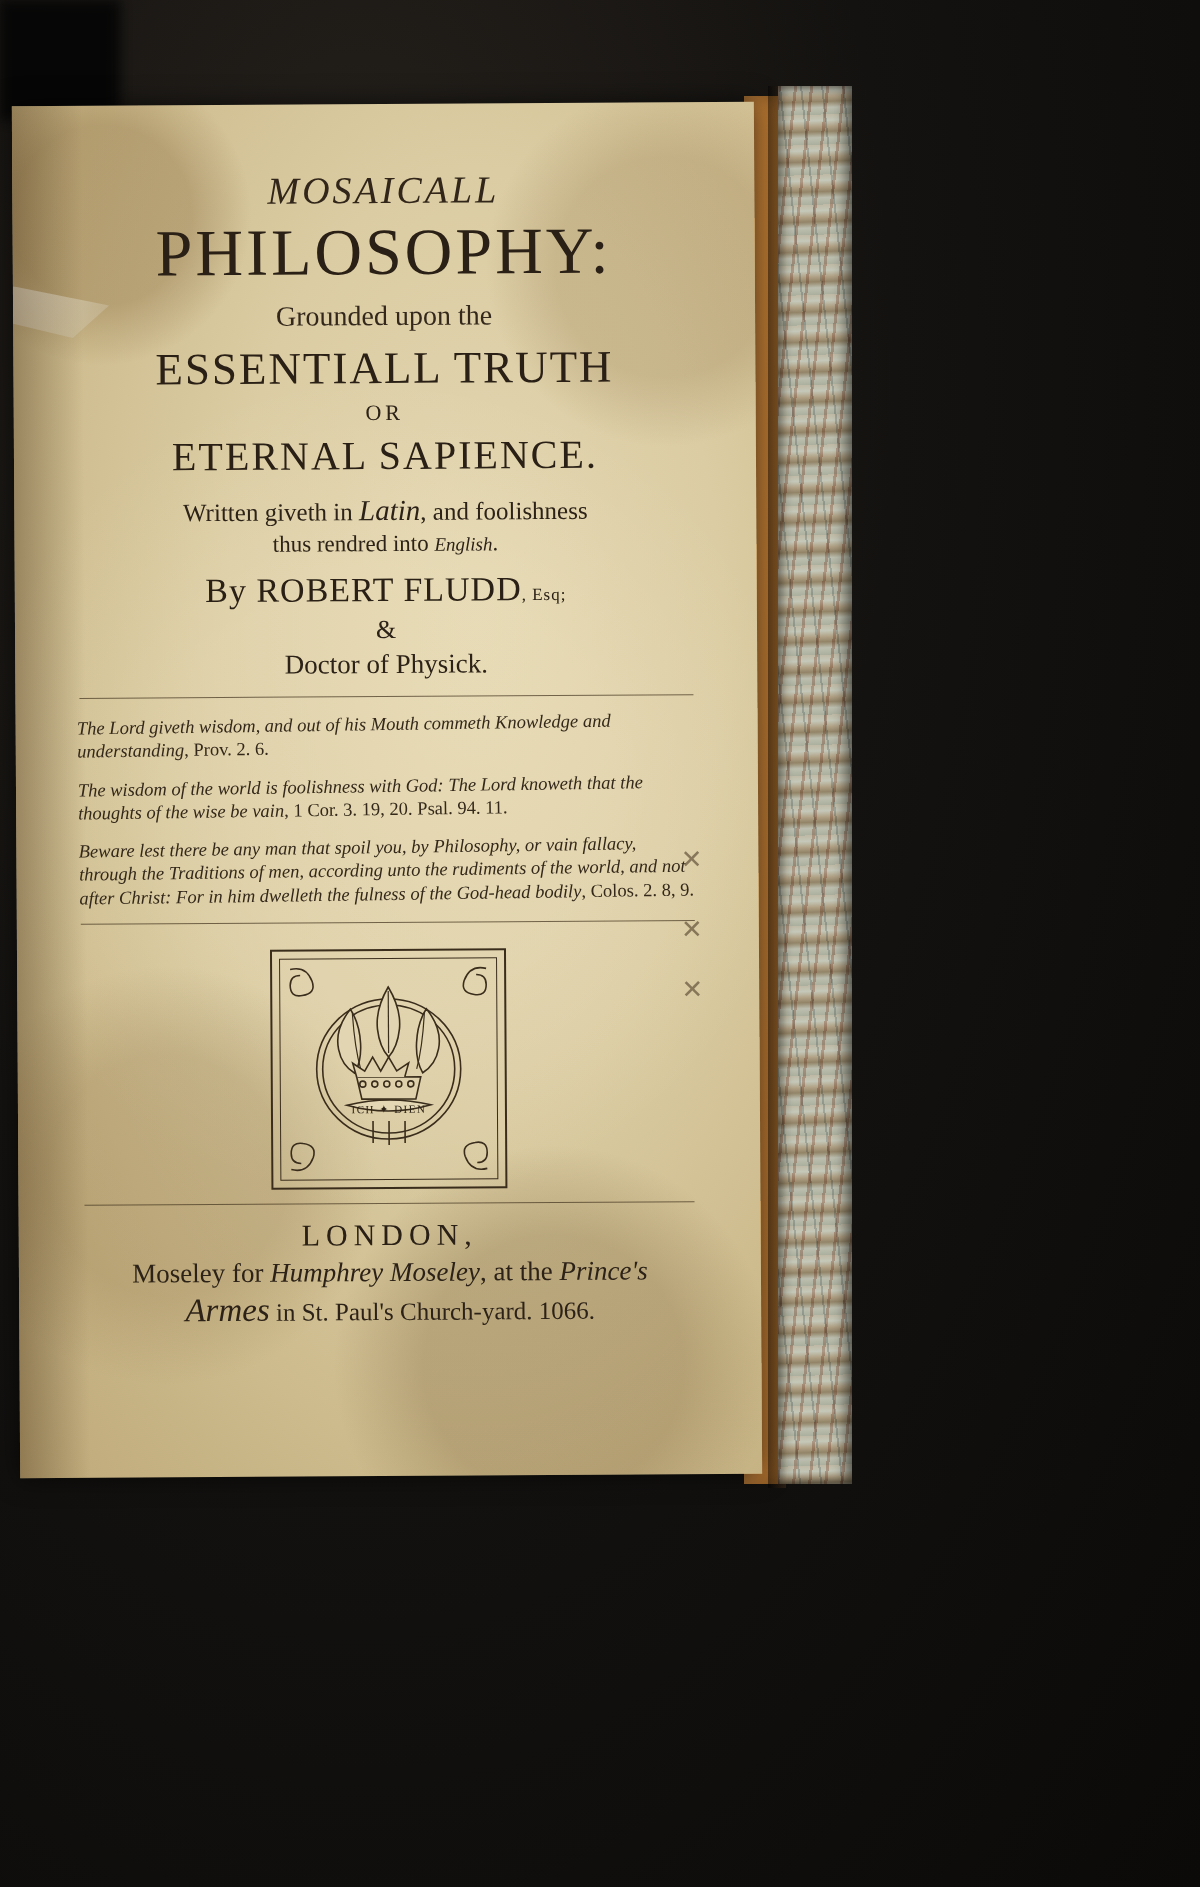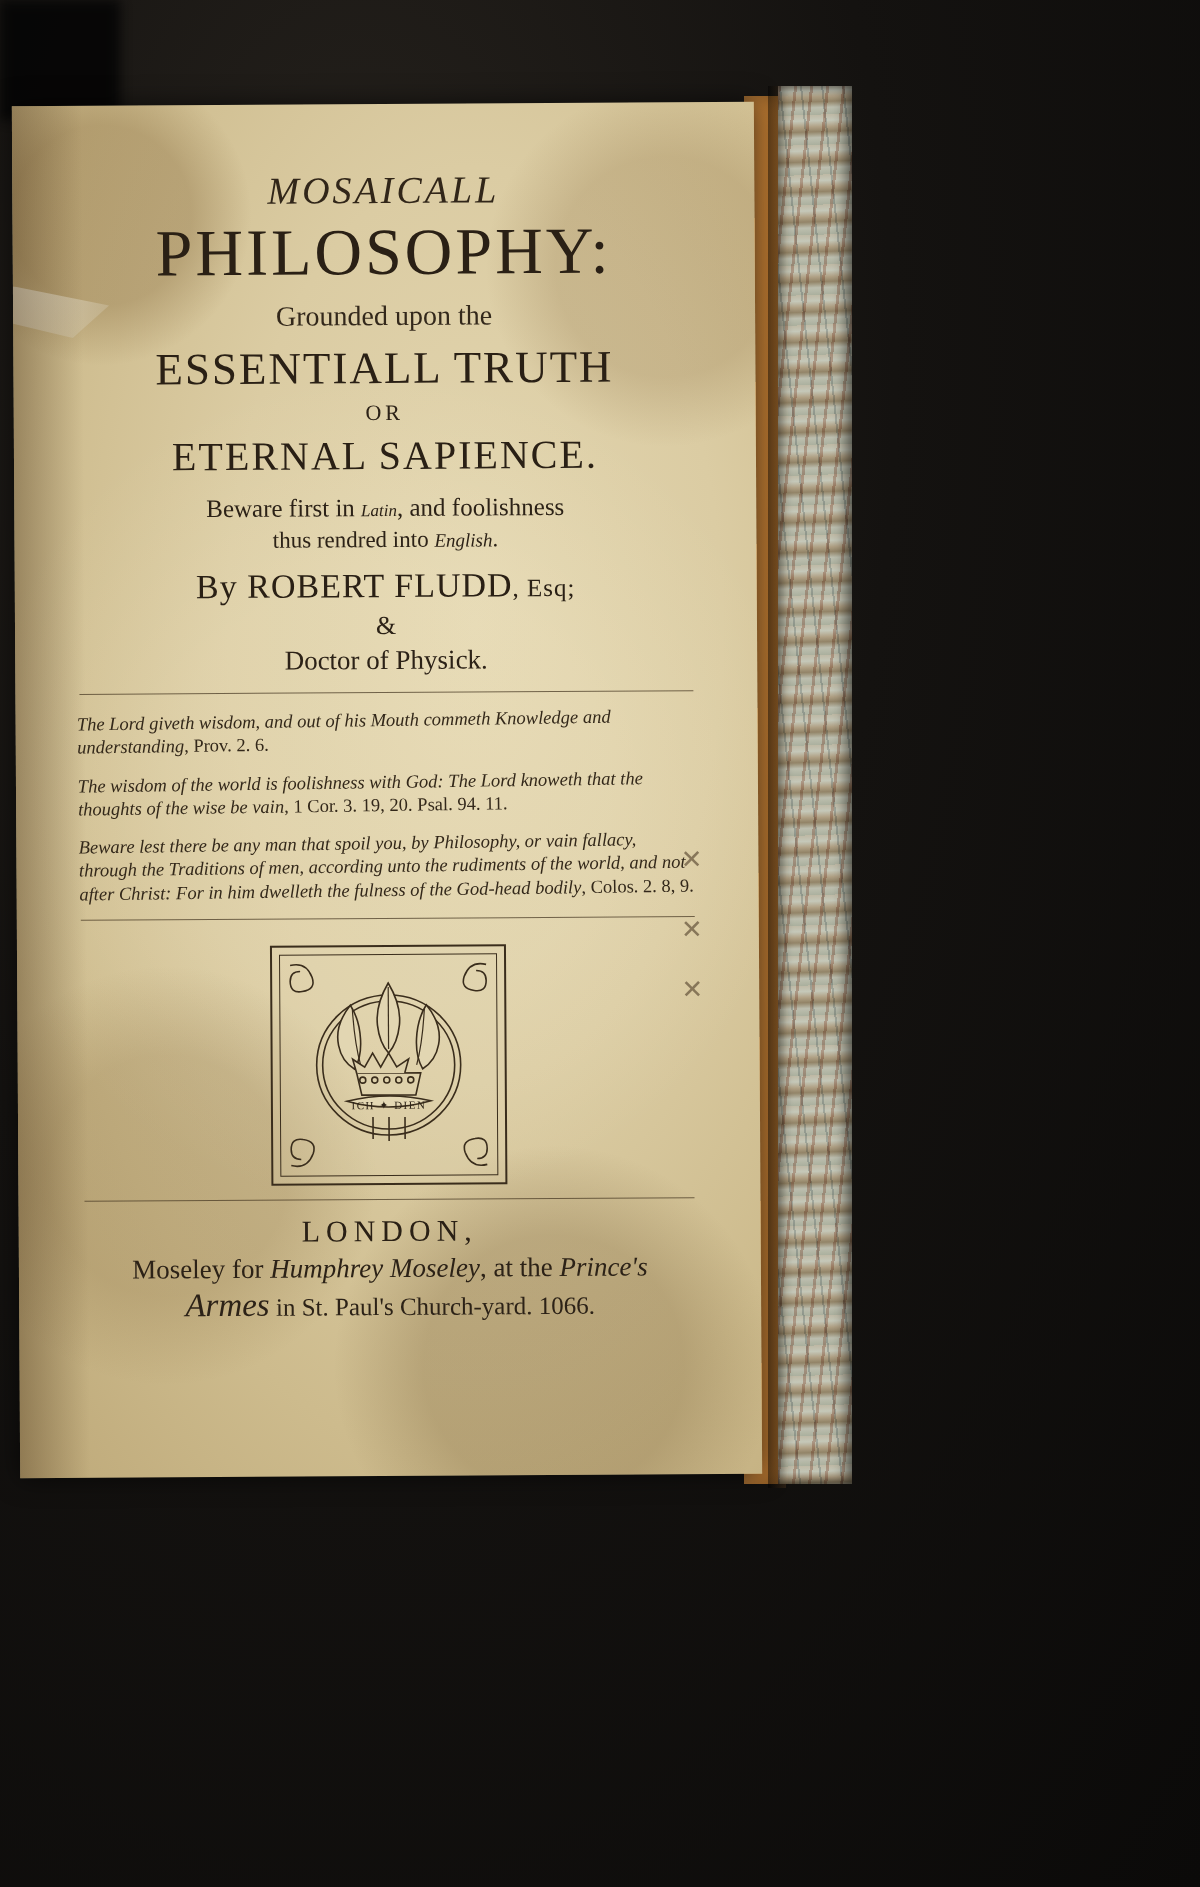--- a/index.html
+++ b/index.html
@@ -151,33 +151,33 @@
     font-size: 40px;
     letter-spacing: 2px;
     margin: 4px 0 14px;
     color: #2a2015;
   }
   .t-written {
     font-size: 25px;
     line-height: 1.18;
     margin: 10px 0 4px;
   }
-  .t-written i { font-size: 17px; font-family: Liberation Serif, serif; }
+  .t-written i { font-size: 29px; font-family: Liberation Serif, serif; }
   .t-thus {
     font-size: 23px;
     margin: 0 0 14px;
   }
   .t-thus i { font-size: 19px; }
   .t-by {
     font-size: 34px;
     letter-spacing: 1px;
     margin: 14px 0 6px;
     color: #2a2015;
   }
-  .t-by .sm { font-size: 25px; }
+  .t-by .sm { font-size: 17px; }
   .t-amp {
     font-size: 26px;
     margin: 4px 0 4px;
   }
   .t-doctor {
     font-size: 27px;
     margin: 2px 0 8px;
   }
 
   
@@ -272,21 +272,21 @@
 
       <div class="t-grounded">Grounded upon the</div>
 
       <div class="t-essentiall">ESSENTIALL TRUTH</div>
 
       <div class="t-or">OR</div>
 
       <div class="t-eternal">ETERNAL SAPIENCE.</div>
 
       <div class="t-written">
-        <span>Beware first in </span><i>Latin</i><span>, and foolishness</span>
+        <span>Written giveth in </span><i>Latin</i><span>, and foolishness</span>
       </div>
 
       <div class="t-thus">
         <span>thus rendred into </span><i>English</i><span>.</span>
       </div>
 
       <div class="t-by">
         <span>By </span><span>ROBERT FLUDD</span><span class="sm">, Esq;</span>
       </div>
 

